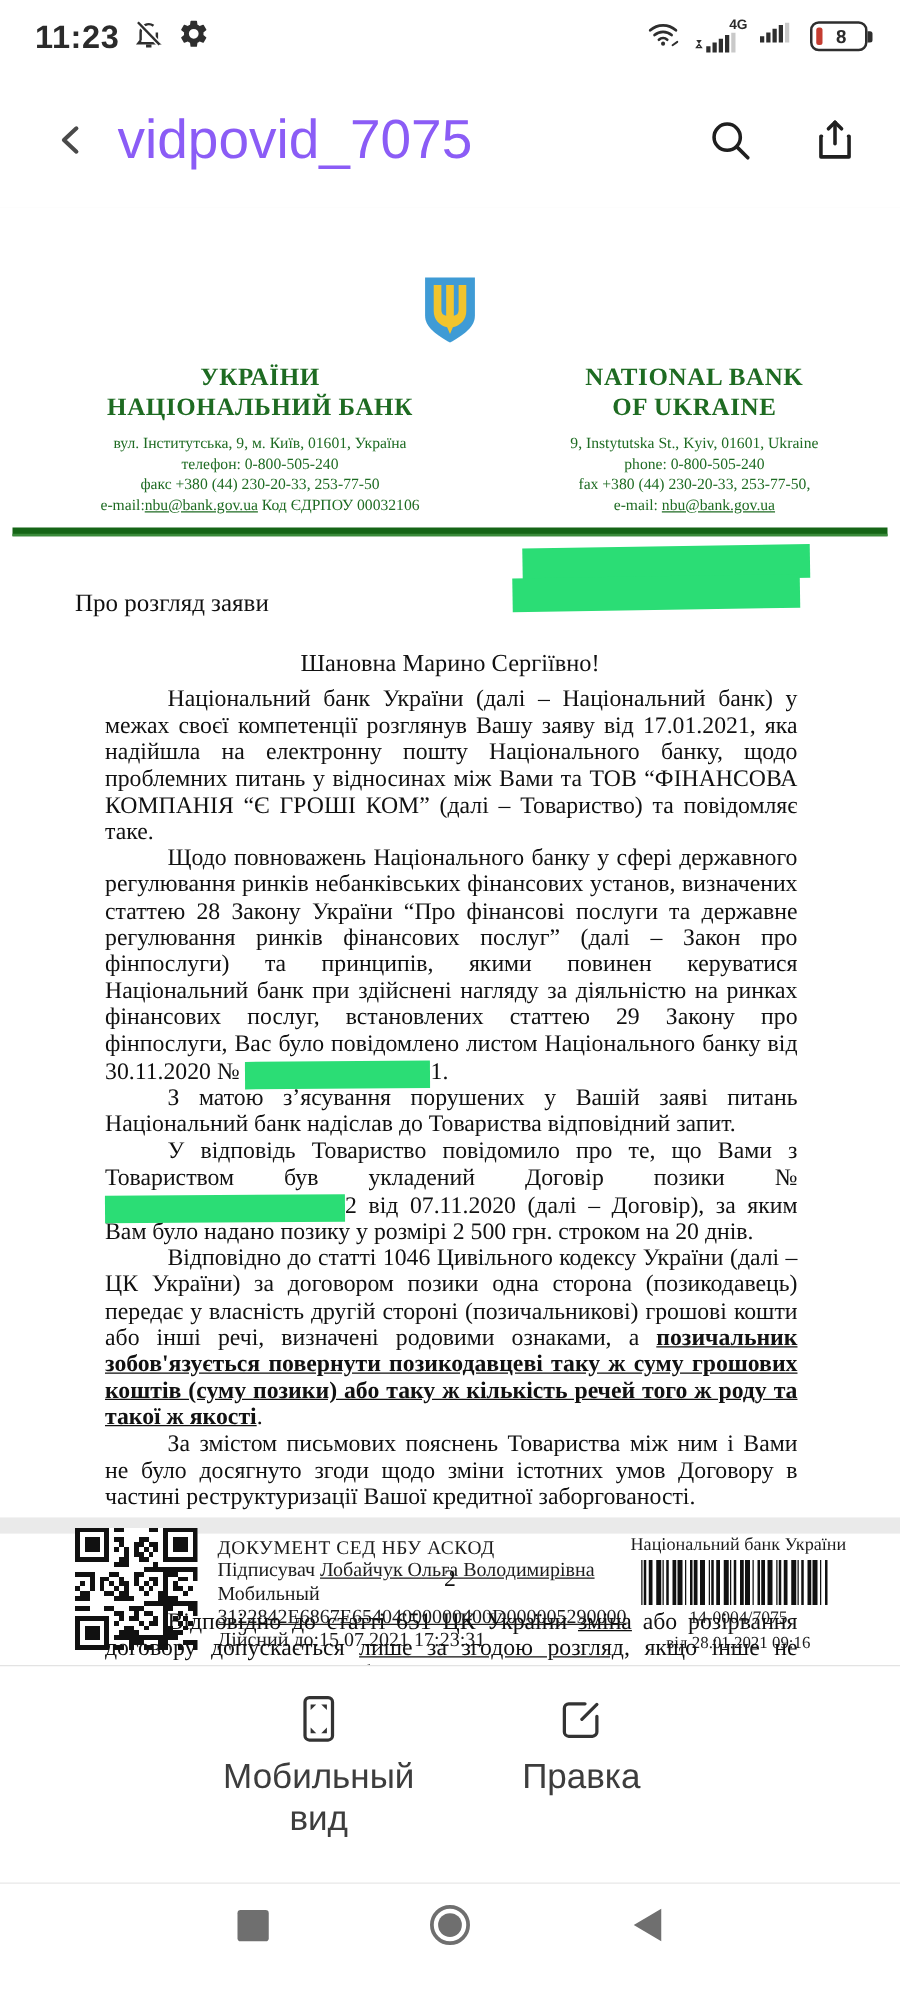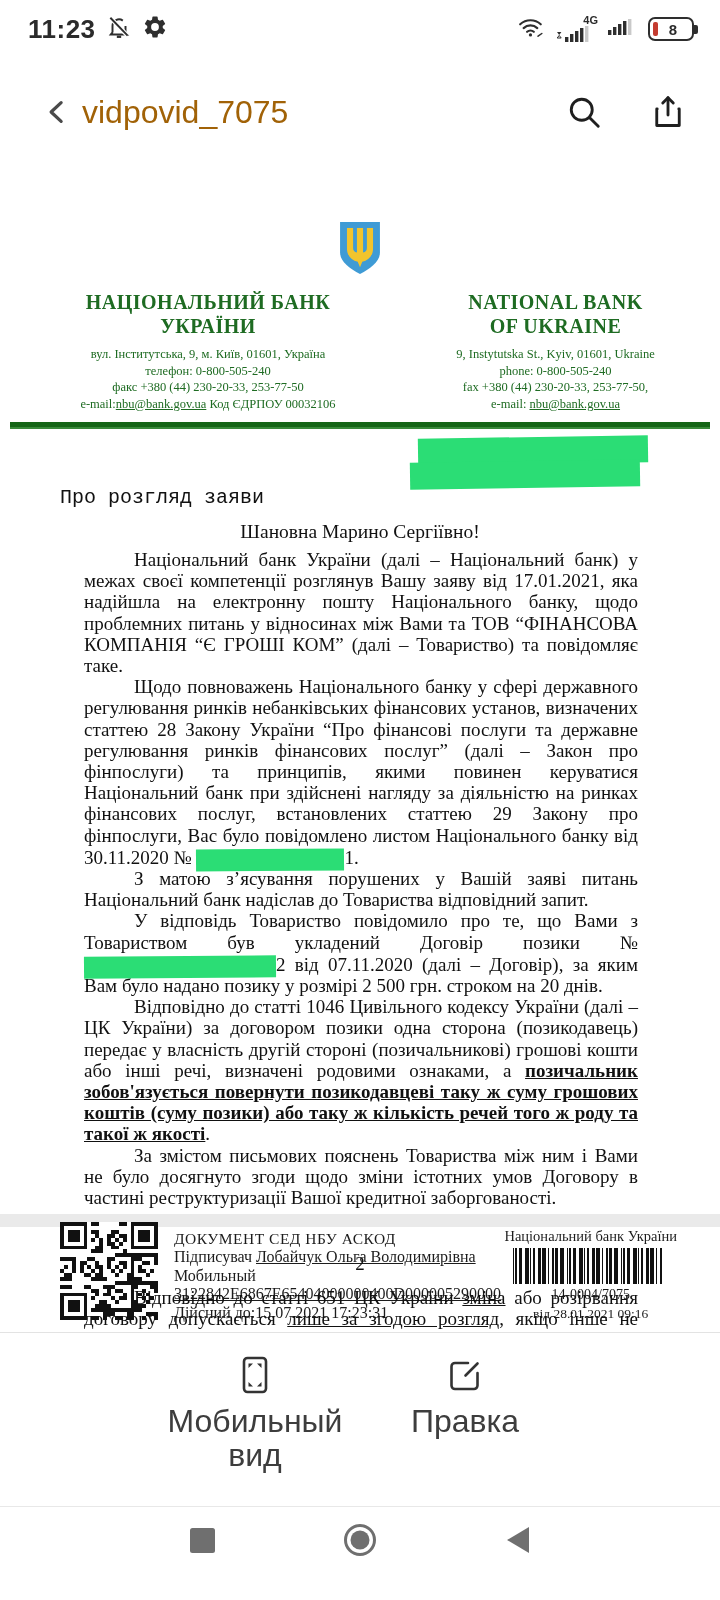--- a/index.html
+++ b/index.html
@@ -15,21 +15,21 @@
   .sim1 { display:flex; flex-direction:column; align-items:flex-start; line-height:1; }
   .net-type { font-size:11px; font-weight:700; color:#2b2b2b; margin-left:28px; }
   .battery { position:relative; width:46px; height:24px; border:2.5px solid #2e2e2e; border-radius:7px; display:flex; align-items:center; justify-content:center; }
   .battery::after { content:""; position:absolute; right:-6px; top:6px; width:4px; height:9px; background:#2e2e2e; border-radius:0 2px 2px 0; }
   .battery .sliver { position:absolute; left:3px; top:3px; bottom:3px; width:5px; background:#c43c30; border-radius:2px; }
   .battery .pct { font-size:15px; font-weight:700; color:#2b2b2b; margin-left:4px; }
 
   
   .app-bar { height:108px; display:flex; align-items:center; padding:0 30px 0 36px; background:#fff; }
   .back-btn { width:44px; height:44px; display:flex; align-items:center; justify-content:center; }
-  .app-title { font-size:32px; color:#a16207; margin-left:2px; flex:1 1 auto; white-space:nowrap; overflow:hidden; }
+  .app-title { font-size:44px; color:#8b5cf6; margin-left:14px; flex:1 1 auto; white-space:nowrap; overflow:hidden; }
   .ab-actions { display:flex; align-items:center; gap:40px; }
   .ab-btn { width:44px; height:44px; display:flex; align-items:center; justify-content:center; }
 
   
   .doc-view { height:1166px; overflow:hidden; background:#fbfbfb; }
   .page { background:#fff; }
   .page1 { padding-top:54px; height:1048px; }
   .page-gap { height:13px; background:#eaeaea; }
   .page2 { padding-top:26px; height:105px; }
 
@@ -44,21 +44,21 @@
   .lh-addr { margin-top:8px; font-family:"Liberation Serif", serif; font-size:12.5px; line-height:16.5px; }
   .lh-addr .email { text-decoration:underline; }
 
   .green-rule { height:7px; background:#156516; margin:10px 10px 0 10px; border-bottom:2px solid #3a8a3a; }
 
   .head-zone { position:relative; height:82px; margin:0 24px 0 60px; }
   .redact-block { position:absolute; top:8px; right:48px; width:238px; height:54px; }
   .redact-block .rb { background:#2bdd75; height:27px; }
   .redact-block .rb1 { width:230px; margin-left:8px; transform:rotate(-0.9deg); }
   .redact-block .rb2 { width:230px; margin-top:-3px; transform:rotate(-0.9deg); }
-  .doc-subject { position:absolute; left:0; bottom:2px; font-family:Liberation Mono, monospace; font-size:20px; color:#111; }
+  .doc-subject { position:absolute; left:0; bottom:16px; font-family:Liberation Serif, serif; font-size:20px; color:#111; }
 
   .salutation { text-align:center; font-family:"Liberation Serif", serif; font-size:19.5px; color:#111; margin-top:10px; }
 
   .doc-body { padding:6px 82px 0 84px; }
   .para { font-family:"Liberation Serif", serif; font-size:19px; line-height:21.2px; color:#111; text-align:justify; text-indent:50px; }
   .para .u { text-decoration:underline; }
   .para .bu { font-weight:700; text-decoration:underline; }
   .redact-inline { display:inline-block; height:22px; background:#2bdd75; vertical-align:text-bottom; transform:translateY(3px) rotate(-0.4deg); }
 
   .sig-row { display:flex; align-items:flex-start; margin:14px 40px 0 60px; }
@@ -75,21 +75,21 @@
   .stamp-num { font-size:14px; margin-top:3px; }
   .stamp-date { font-size:13.5px; margin-top:3px; }
 
   .page-num { text-align:center; font-family:"Liberation Serif", serif; font-size:19px; color:#111; }
   .page2 .doc-body { padding-top:12px; }
 
   
   .toolbar { height:174px; border-top:1px solid #e3e3e3; background:#fff; display:flex; justify-content:center; gap:50px; padding-top:22px; }
   .tool { display:flex; flex-direction:column; align-items:center; width:160px; }
   .tool .t-icon { height:42px; display:flex; align-items:center; justify-content:center; }
-  .tool .t-label { margin-top:7px; font-size:32px; color:#3d3d3d; text-align:center; line-height:34px; }
+  .tool .t-label { margin-top:7px; font-size:28px; color:#3d3d3d; text-align:center; line-height:34px; }
 
   
   .nav-bar { height:94px; border-top:1px solid #e8e8e8; background:#fff; display:flex; align-items:flex-start; justify-content:center; gap:116px; padding-top:15px; }
   .nav-btn { width:42px; height:36px; display:flex; align-items:center; justify-content:center; }
 </style>
 </head>
 <body>
 
 <div class="screen">
 
@@ -178,22 +178,22 @@
       <div class="emblem-wrap">
         <svg width="46" height="56" viewBox="0 0 60 72">
           <path d="M4 2 H56 V42 C56 54 44 62 30 70 C16 62 4 54 4 42 Z" fill="#3f9bd5"></path>
           <path d="M13 10 h8 v26 a6 6 0 0 0 5 6 V10 h8 v32 a6 6 0 0 0 5 -6 V10 h8 v27 c0 9 -6 15 -14 17 l-3 7 l-3 -7 c-8 -2 -14 -8 -14 -17 Z" fill="#f2c42d"></path>
         </svg>
       </div>
 
       <div class="letterhead">
         <div class="lh-col uk">
           <div class="lh-name">
+            <div>УКРАЇНИ</div>
             <div>НАЦІОНАЛЬНИЙ БАНК</div>
-            <div>УКРАЇНИ</div>
           </div>
           <div class="lh-addr">
             <div>вул. Інститутська, 9, м. Київ, 01601,  Україна</div>
             <div>телефон: 0-800-505-240</div>
             <div>факс +380 (44) 230-20-33,  253-77-50</div>
             <div><span>e-mail:</span><span class="email">nbu@bank.gov.ua</span><span> Код ЄДРПОУ  00032106</span></div>
           </div>
         </div>
         <div class="lh-col en">
           <div class="lh-name">

